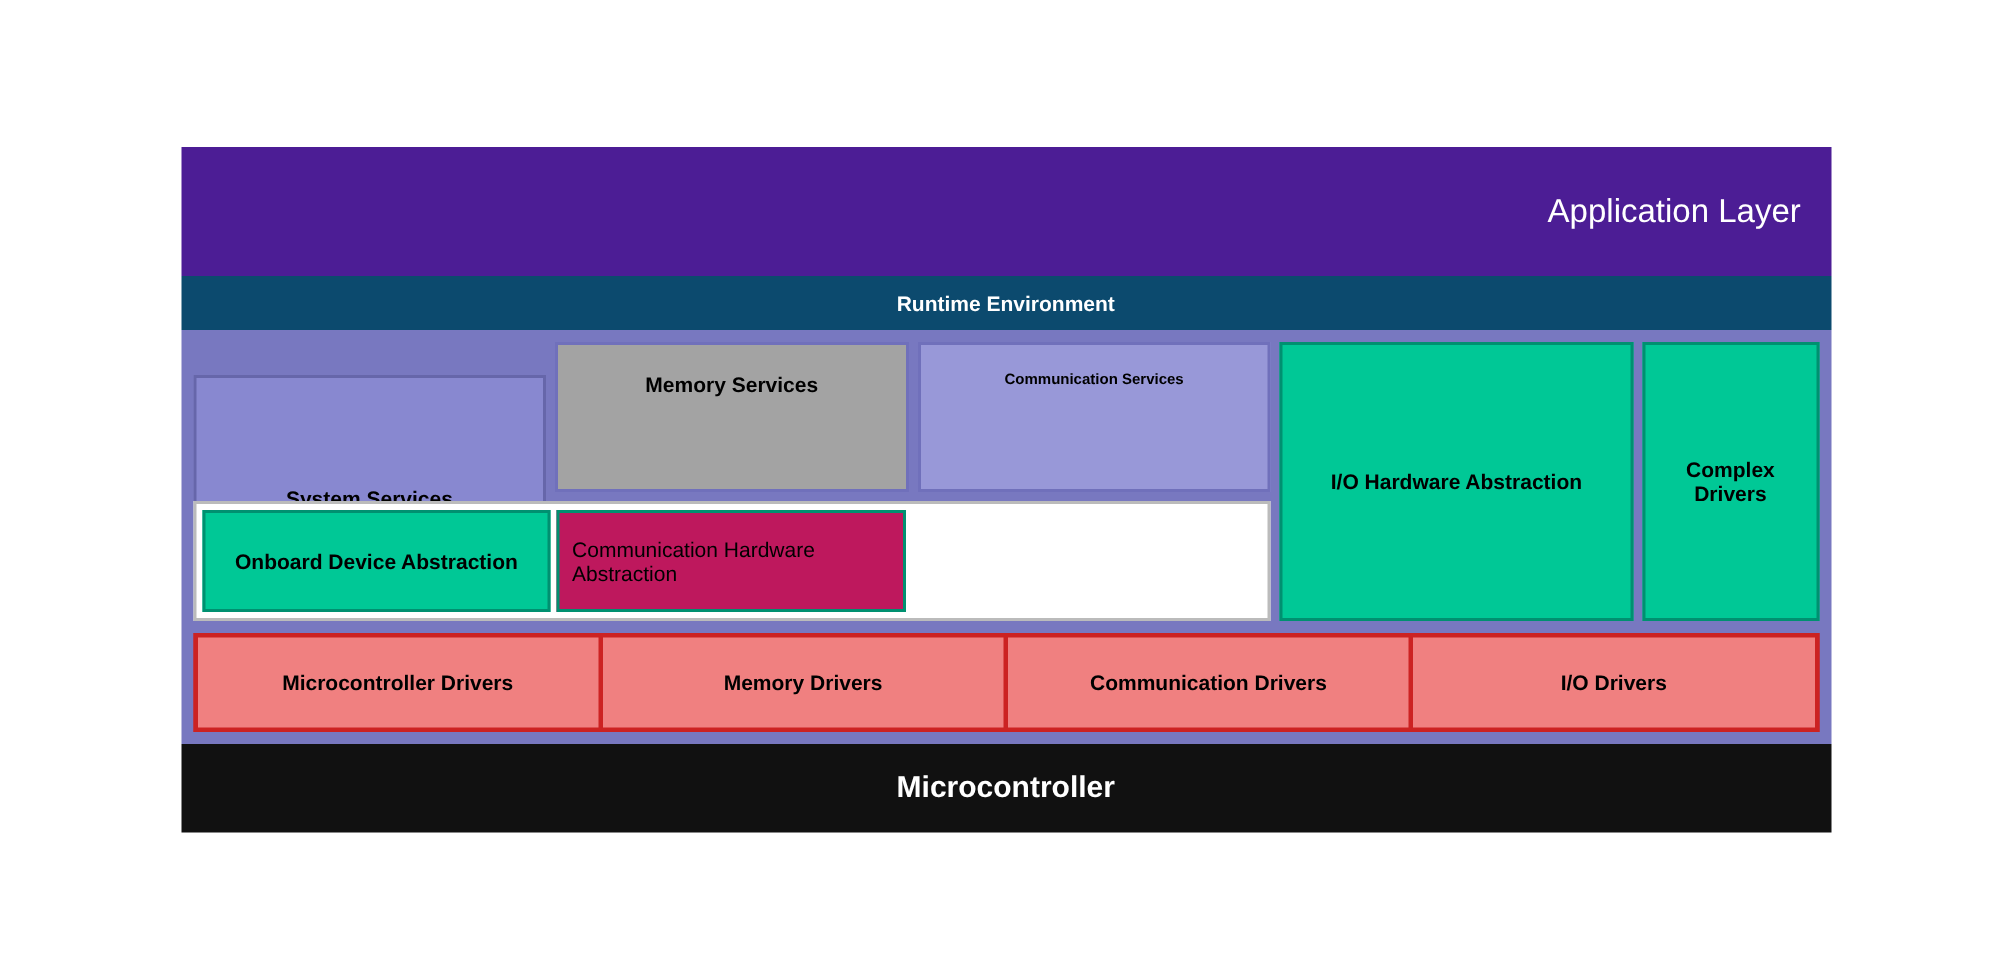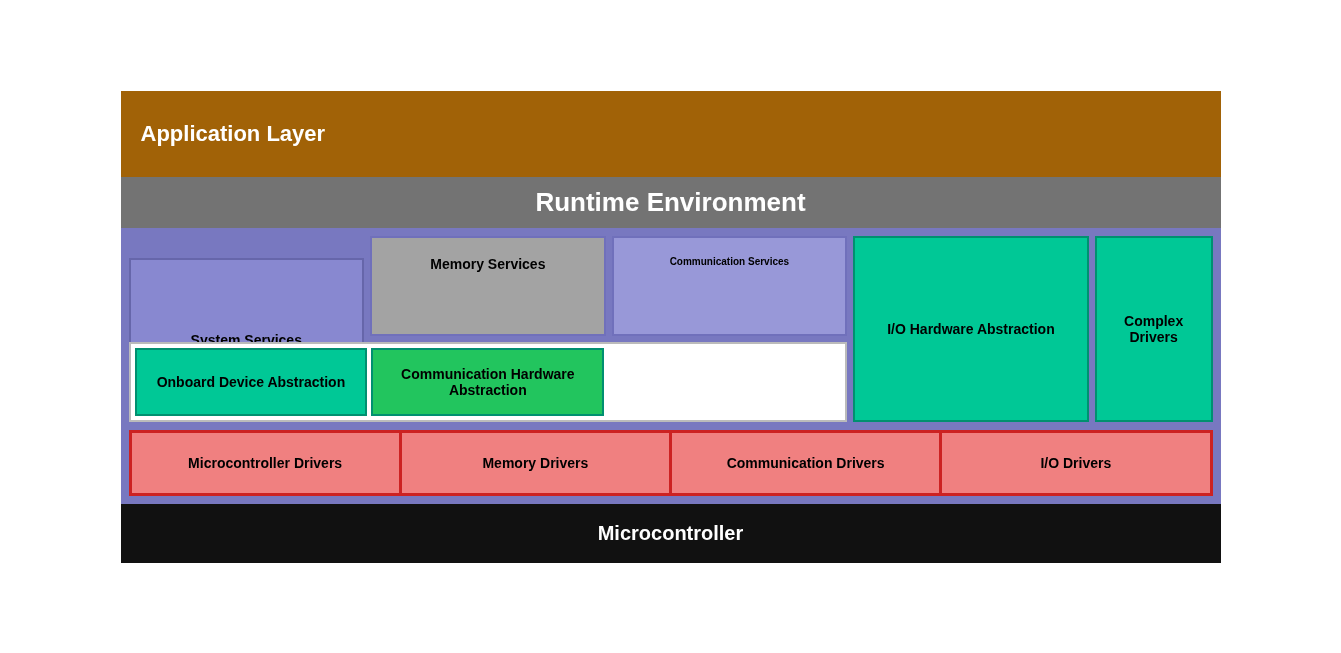--- a/index.html
+++ b/index.html
@@ -7,34 +7,34 @@
       background: #fff;
       font-family: Arial, sans-serif;
       display: flex;
       justify-content: center;
       align-items: center;
       min-height: 100vh;
       padding: 20px;
     }
     
     .application-layer {
-      background: #a16207;
+      background: #4c1d95;
       color: white;
-      text-align: left;
+      text-align: right;
       padding: 30px 20px;
       font-size: 22px;
-      font-weight: bold;
+      font-weight: normal;
     }
     
     .runtime-env {
-      background: #737373;
+      background: #0c4a6e;
       color: white;
       text-align: center;
       padding: 10px 20px;
-      font-size: 26px;
+      font-size: 14px;
       font-weight: bold;
     }
     .driver-cell {
       background: #f08080;
       padding: 22px 10px;
       text-align: center;
       font-weight: bold;
       font-size: 14px;
       color: #000000;
     }
@@ -78,21 +78,21 @@
   </div>
 
   <div style="display: grid; grid-template-columns: 1fr 1fr 1fr 1fr 0.5fr; grid-template-rows: auto auto; gap: 6px; background: rgb(120, 120, 192); padding: 8px 8px 4px;">
       <div style="grid-area: 1 / 1 / 3; background: rgb(136, 136, 208); border: 2px solid rgb(102, 102, 170); padding: 18px 10px; text-align: center; font-weight: bold; font-size: 14px; color: rgb(0, 0, 0); display: flex; align-items: center; justify-content: center; margin-top: 22px;">System Services</div>
       <div style="grid-area: 1 / 2; background: #a3a3a3; border: 2px solid rgb(112, 112, 187); padding: 18px 10px; text-align: center; font-weight: bold; font-size: 14px; color: rgb(0, 0, 0); display: flex; align-items: flex-start; justify-content: center; min-height: 100px;">Memory Services</div>
       <div style="grid-area: 1 / 3; background: rgb(152, 152, 216); border: 2px solid rgb(112, 112, 187); padding: 18px 10px; text-align: center; font-weight: bold; font-size: 10px; color: rgb(0, 0, 0); display: flex; align-items: flex-start; justify-content: center; min-height: 100px;">Communication Services</div>
       <div style="grid-area: 1 / 4 / 3; background: rgb(0, 200, 150); border: 2px solid rgb(0, 144, 112); padding: 18px 24px; text-align: center; font-weight: bold; font-size: 14px; color: rgb(0, 0, 0); display: flex; align-items: center; justify-content: center;">I/O Hardware Abstraction</div>
       <div style="grid-area: 1 / 5 / 3; background: rgb(0, 200, 150); border: 2px solid rgb(0, 144, 112); padding: 18px 10px; text-align: center; font-weight: bold; font-size: 14px; color: rgb(0, 0, 0); display: flex; align-items: center; justify-content: center;">Complex Drivers</div>
       <div style="grid-area: 2 / 1 / auto / 4; background: rgb(255, 255, 255); border: 2px solid rgb(187, 187, 187); padding: 4px; display: grid; grid-template-columns: 1fr 1fr 1fr; gap: 4px;">
         <div style="background: rgb(0, 200, 150); border: 2px solid rgb(0, 144, 112); padding: 16px 8px; text-align: center; font-weight: bold; font-size: 14px; color: rgb(0, 0, 0); display: flex; align-items: center; justify-content: center;">Onboard Device Abstraction</div>
-        <div style="background: #22c55e; border: 2px solid rgb(0, 144, 112); padding: 16px 8px; text-align: center; font-weight: bold; font-size: 14px; color: rgb(0, 0, 0); display: flex; align-items: center; justify-content: center;">Communication Hardware Abstraction</div>
+        <div style="background: #be185d; border: 2px solid rgb(0, 144, 112); padding: 16px 8px; text-align: left; font-weight: normal; font-size: 14px; color: rgb(0, 0, 0); display: flex; align-items: center; justify-content: center;">Communication Hardware Abstraction</div>
       </div>
     </div>
 
   <div class="bottom-section">
     <div class="drivers-grid">
       <div class="driver-cell">
         <span>Microcontroller Drivers</span>
       </div>
       <div class="driver-cell">
         <span>Memory Drivers</span>

